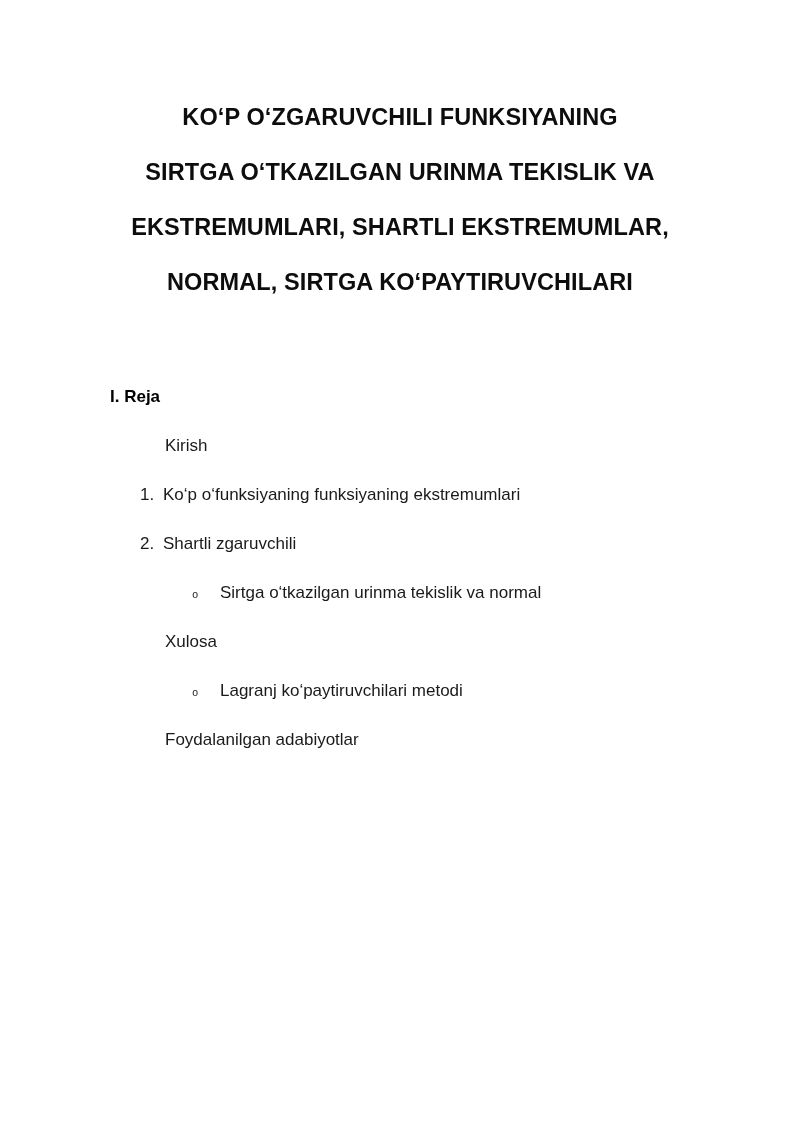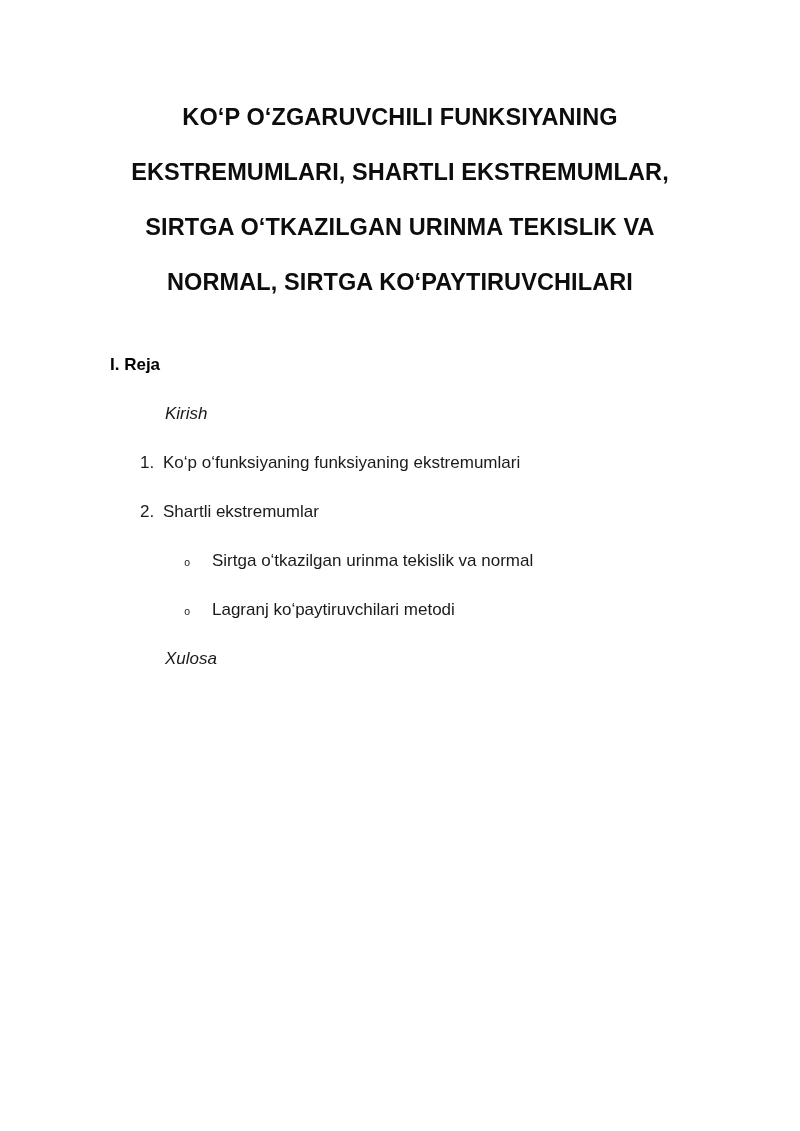--- a/index.html
+++ b/index.html
@@ -57,80 +57,82 @@
     line-height: 26px;
     color: #1a1a1a;
     white-space: nowrap;
   }
 
   .section-heading {
     padding-left: 110px;
     font-weight: bold;
     font-size: 17px;
     color: #000000;
+    margin-top: 32px;
   }
 
   .plain-item {
     padding-left: 165px;
-    font-style: italic;
   }
 
   .num-item {
     padding-left: 140px;
   }
   .num-item .marker {
     display: inline-block;
     width: 23px;
     text-align: left;
   }
 
   .sub-item {
     padding-left: 184px;
+    margin-left: 8px;
   }
   .sub-item .marker-o {
     display: inline-block;
     width: 28px;
     font-size: 10.5px;
     text-align: left;
     font-family: "Liberation Mono", monospace;
     color: #1a1a1a;
   }
 </style>
 </head>
 <body>
 
 <div class="page">
 
   <h1 class="doc-title">
     <span class="title-line">KO‘P O‘ZGARUVCHILI FUNKSIYANING</span>
+    <span class="title-line">SIRTGA O‘TKAZILGAN URINMA TEKISLIK VA</span>
     <span class="title-line">EKSTREMUMLARI, SHARTLI EKSTREMUMLAR,</span>
-    <span class="title-line">SIRTGA O‘TKAZILGAN URINMA TEKISLIK VA</span>
     <span class="title-line">NORMAL, SIRTGA KO‘PAYTIRUVCHILARI</span>
   </h1>
 
   <div class="outline">
 
     <div class="line section-heading">I. Reja</div>
 
     <div class="line plain-item">Kirish</div>
 
     <div class="line num-item">
       <span class="marker">1.</span><span>Ko‘p o‘funksiyaning funksiyaning ekstremumlari</span>
     </div>
 
     <div class="line num-item">
-      <span class="marker">2.</span><span>Shartli ekstremumlar</span>
+      <span class="marker">2.</span><span>Shartli zgaruvchili</span>
     </div>
 
     <div class="line sub-item">
       <span class="marker-o">o</span><span>Sirtga o‘tkazilgan urinma tekislik va normal</span>
     </div>
 
+    <div class="line plain-item">Xulosa</div>
+
     <div class="line sub-item">
       <span class="marker-o">o</span><span>Lagranj ko‘paytiruvchilari metodi</span>
     </div>
 
-    <div class="line plain-item">Xulosa</div>
-
+    <div class="line plain-item">Foydalanilgan adabiyotlar</div>
 
   </div>
 
 </div>
 
 </body></html>

